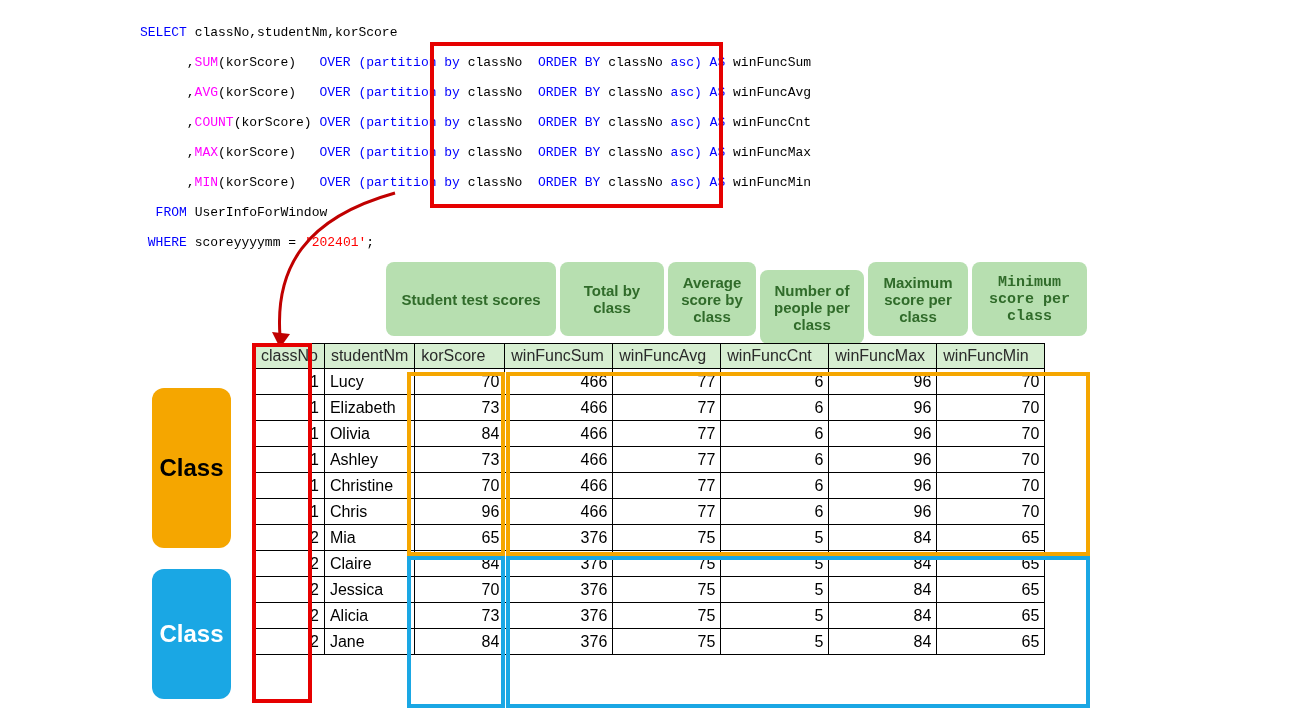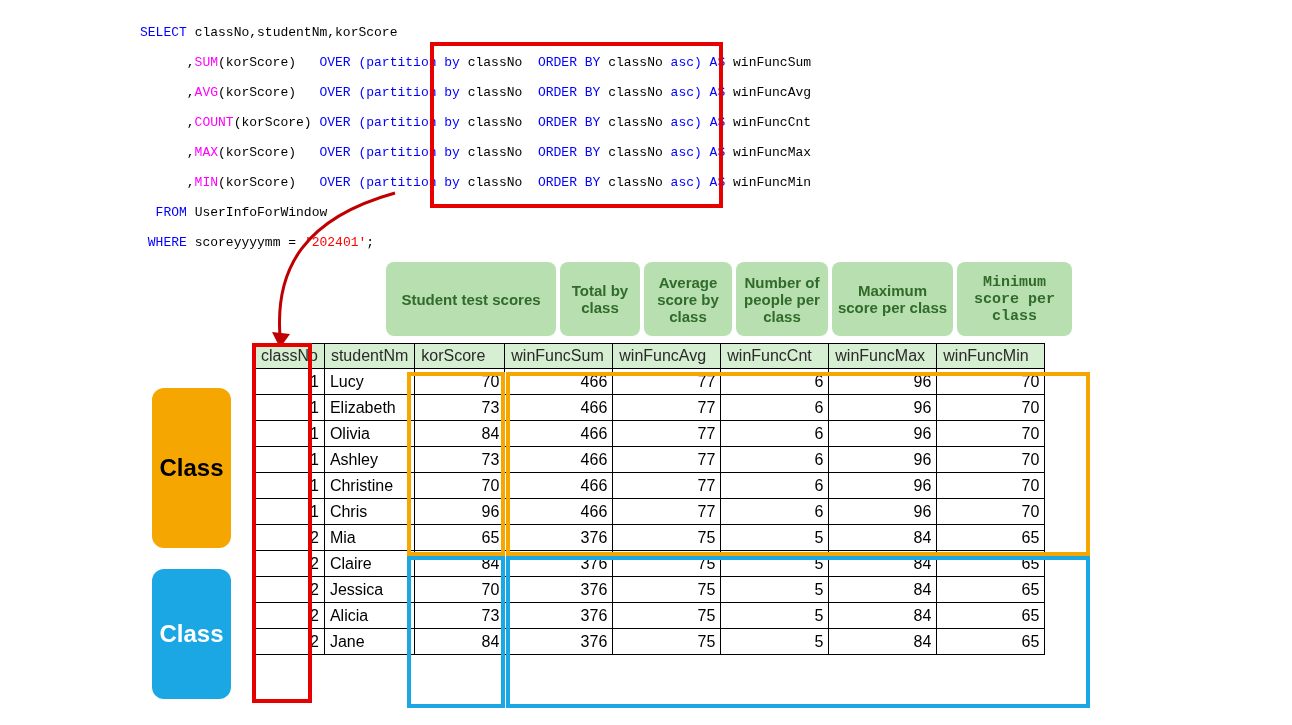--- a/index.html
+++ b/index.html
@@ -17,24 +17,24 @@
               border:4px solid #e60000;pointer-events:none;}
 
   
   .arrow-svg{position:absolute;left:245px;top:188px;pointer-events:none;}
 
   
   .green-labels{position:absolute;left:386px;top:262px;display:flex;gap:4px;}
   .gl{background:#b7dfb0;border-radius:8px;display:flex;align-items:center;justify-content:center;
       text-align:center;font-size:15px;font-weight:600;color:#306b2a;padding:6px 4px;height:74px;box-sizing:border-box;}
   .gl0{width:170px;}
-  .gl1{width:80px;}
+  .gl1{width:104px;}
   .gl2{width:88px;}
-  .gl3{width:92px;}
-  .gl4{width:121px;}
+  .gl3{width:104px;margin-top:8px;}
+  .gl4{width:100px;}
   .gl5{width:115px;font-family:Liberation Mono, monospace;}
 
   
   .tbl{position:absolute;left:254px;top:343px;border-collapse:collapse;font-size:16px;}
   .tbl th{background:#d6eed1;color:#2a2a2a;font-weight:400;padding:3px 6px;border:1px solid #000;
           text-align:left;height:24px;box-sizing:border-box;}
   .tbl td{border:1px solid #000;padding:1px 5px;height:26px;box-sizing:border-box;}
   .tbl td.num{text-align:right;}
   .tbl td.txt{text-align:left;}
   .cClassNo{width:60px;}

